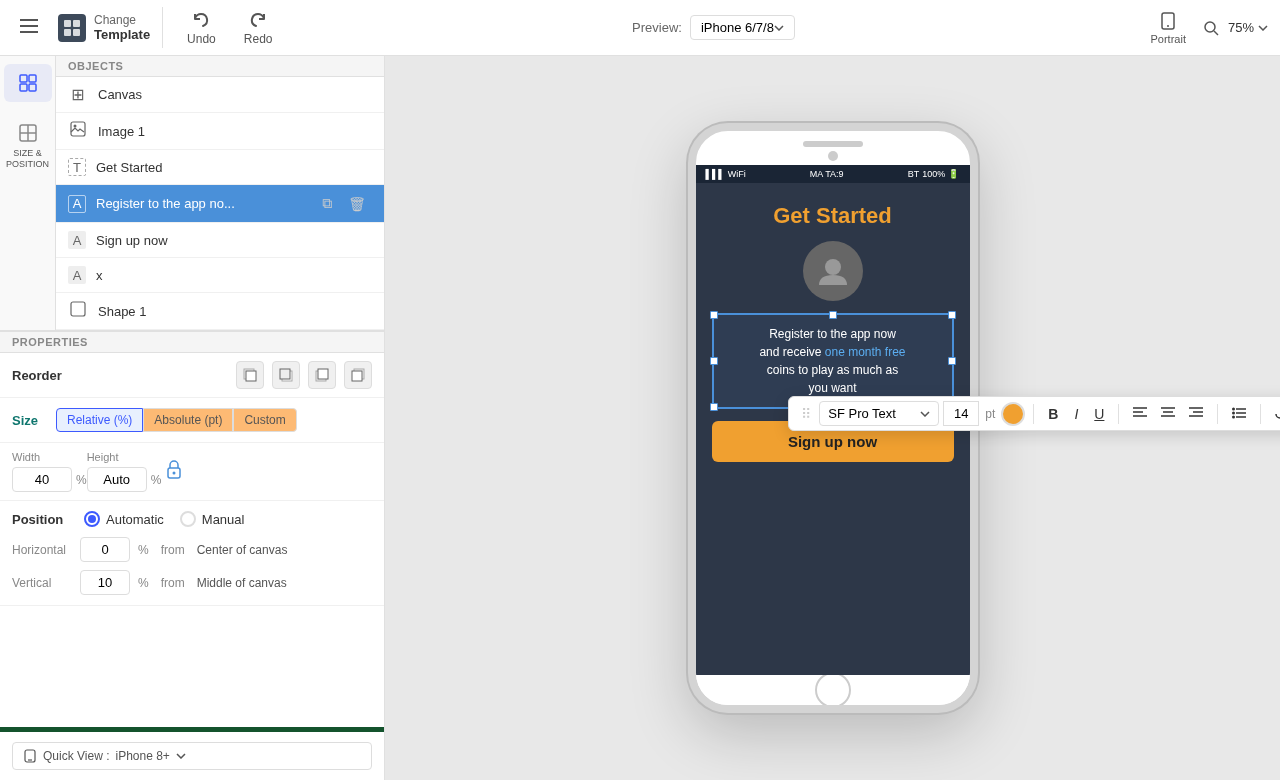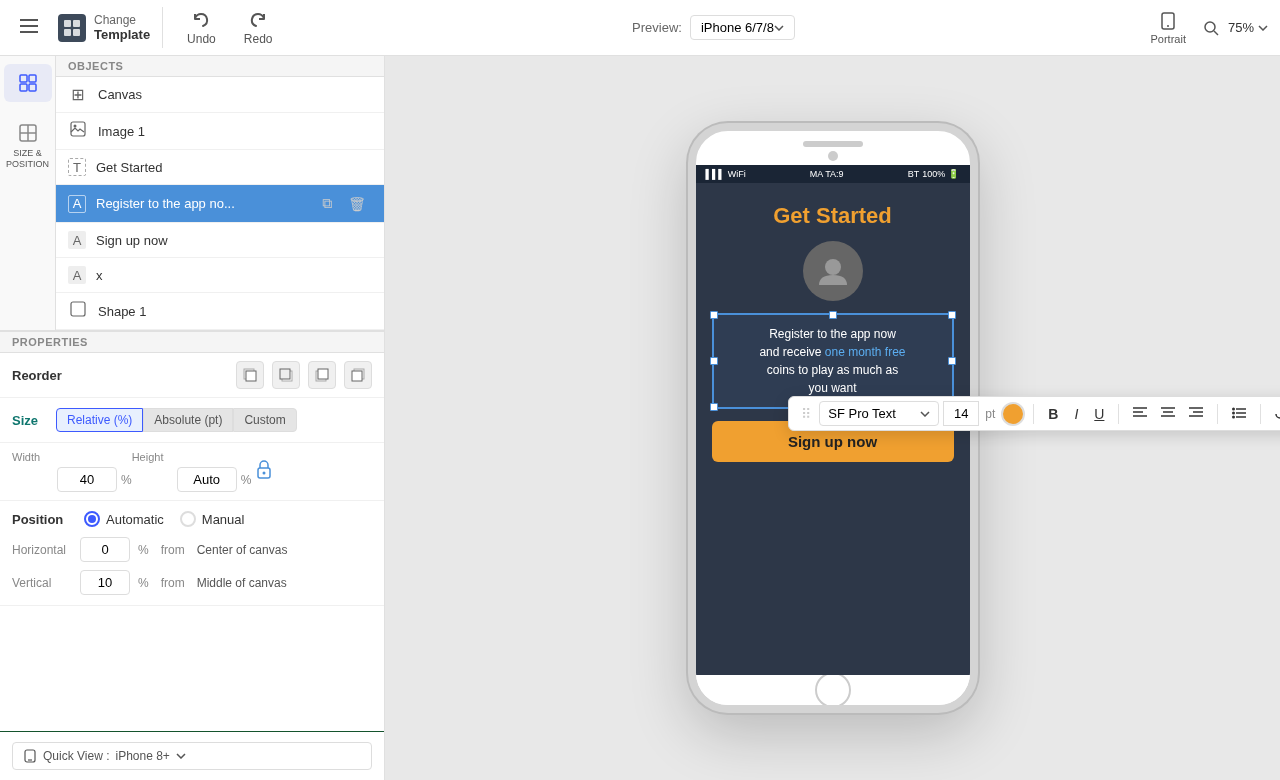--- a/index.html
+++ b/index.html
@@ -227,39 +227,39 @@
       padding: 10px 12px;
       gap: 8px;
       border-bottom: 1px solid #f0f0f0;
     }
     .size-label { font-size: 13px; font-weight: 600; color: #0f766e; min-width: 36px; }
     .size-tabs { display: flex; gap: 0; }
     .size-tab {
       padding: 4px 10px;
       font-size: 12px;
       border: 1px solid #ddd;
-      background: #e5e5e5;
+      background: #fdba74;
       cursor: pointer;
       color: #555;
     }
     .size-tab:first-child { border-radius: 4px 0 0 4px; }
     .size-tab:last-child { border-radius: 0 4px 4px 0; }
     .size-tab.active { background: #e8f0fe; color: #3d5afe; border-color: #3d5afe; }
 
     
     .wh-row {
       display: flex;
       align-items: center;
       padding: 8px 12px;
       gap: 0;
       border-bottom: 1px solid #f0f0f0;
     }
     .wh-group { display: flex; flex-direction: column; gap: 4px; }
     .wh-label { font-size: 11px; color: #888; }
-    .wh-input-row { display: flex; align-items: center; gap: 4px; margin-left: 45px; }
+    .wh-input-row { display: flex; align-items: center; gap: 4px; }
     .wh-input {
       width: 60px;
       padding: 4px 6px;
       border: 1px solid #ddd;
       border-radius: 4px;
       font-size: 13px;
       text-align: center;
     }
     .wh-unit { font-size: 12px; color: #888; }
     .lock-btn {
@@ -316,21 +316,21 @@
     }
     .pos-unit { font-size: 12px; color: #888; }
     .pos-from { font-size: 12px; color: #888; margin: 0 4px; }
     .pos-from-value { font-size: 12px; color: #555; }
 
     
     .quick-view-row {
       display: flex;
       align-items: center;
       padding: 10px 12px;
-      border-top: 1px solid #14532d;
+      border-top: 5px solid #14532d;
       margin-top: auto;
     }
     .quick-view-btn {
       display: flex;
       align-items: center;
       gap: 6px;
       background: #fff;
       border: 1px solid #ddd;
       border-radius: 4px;
       padding: 6px 10px;

